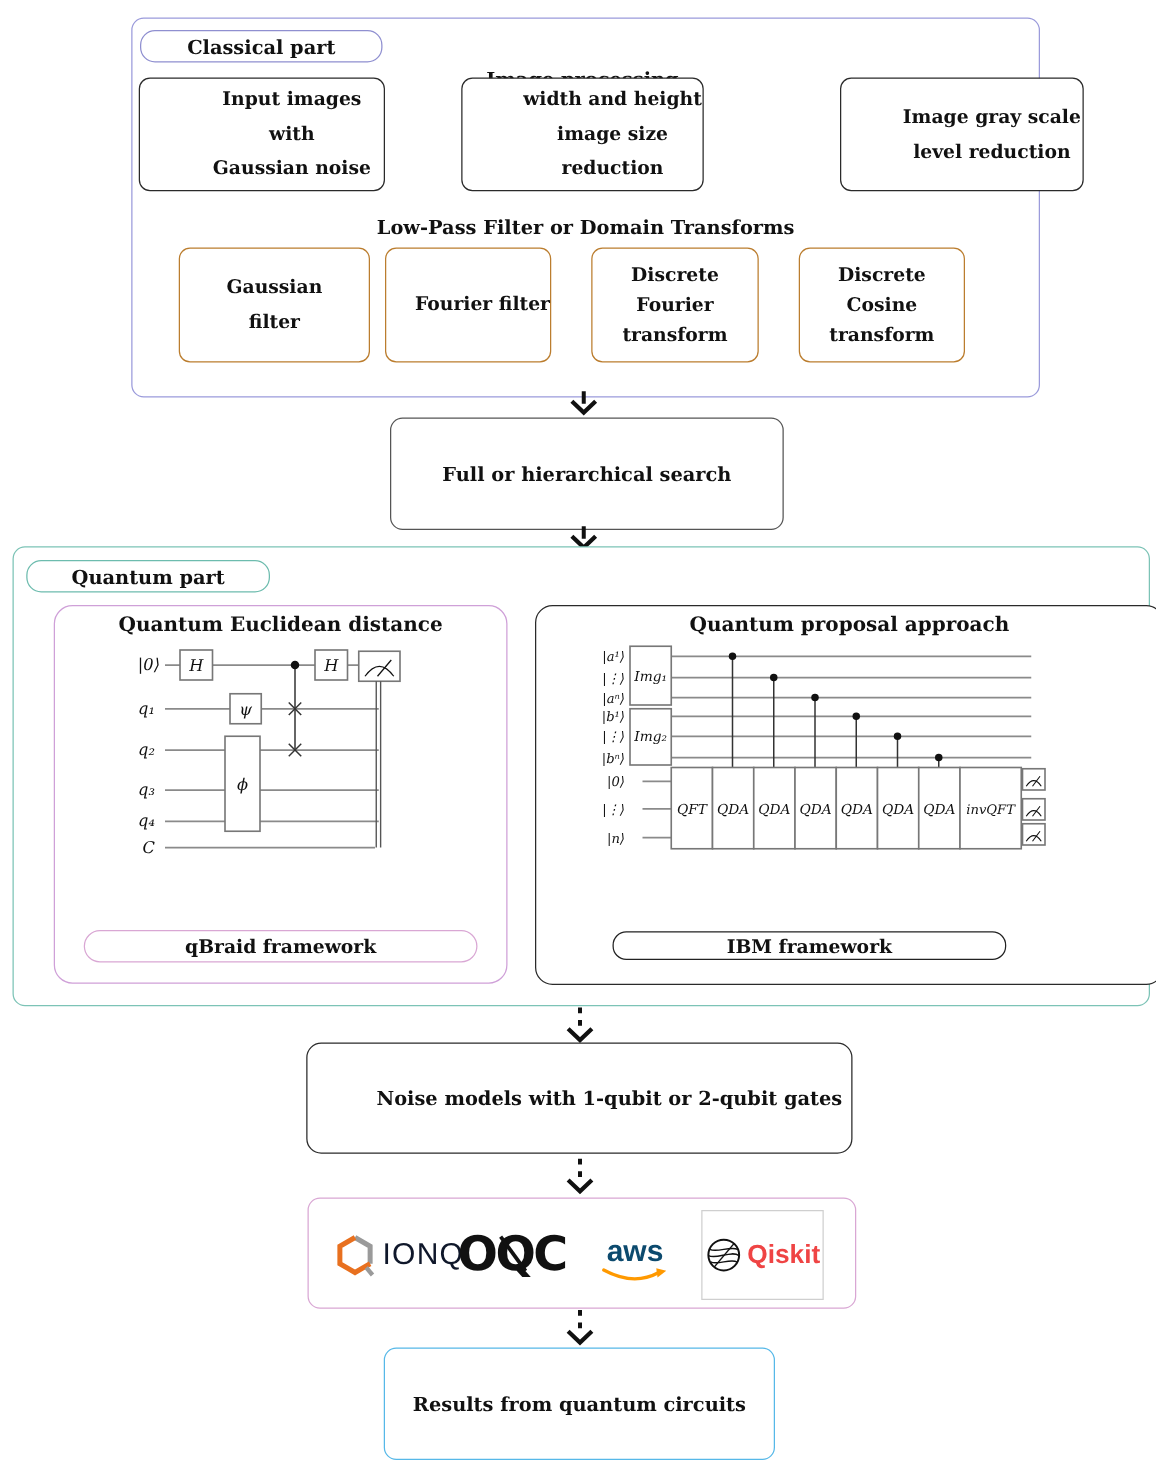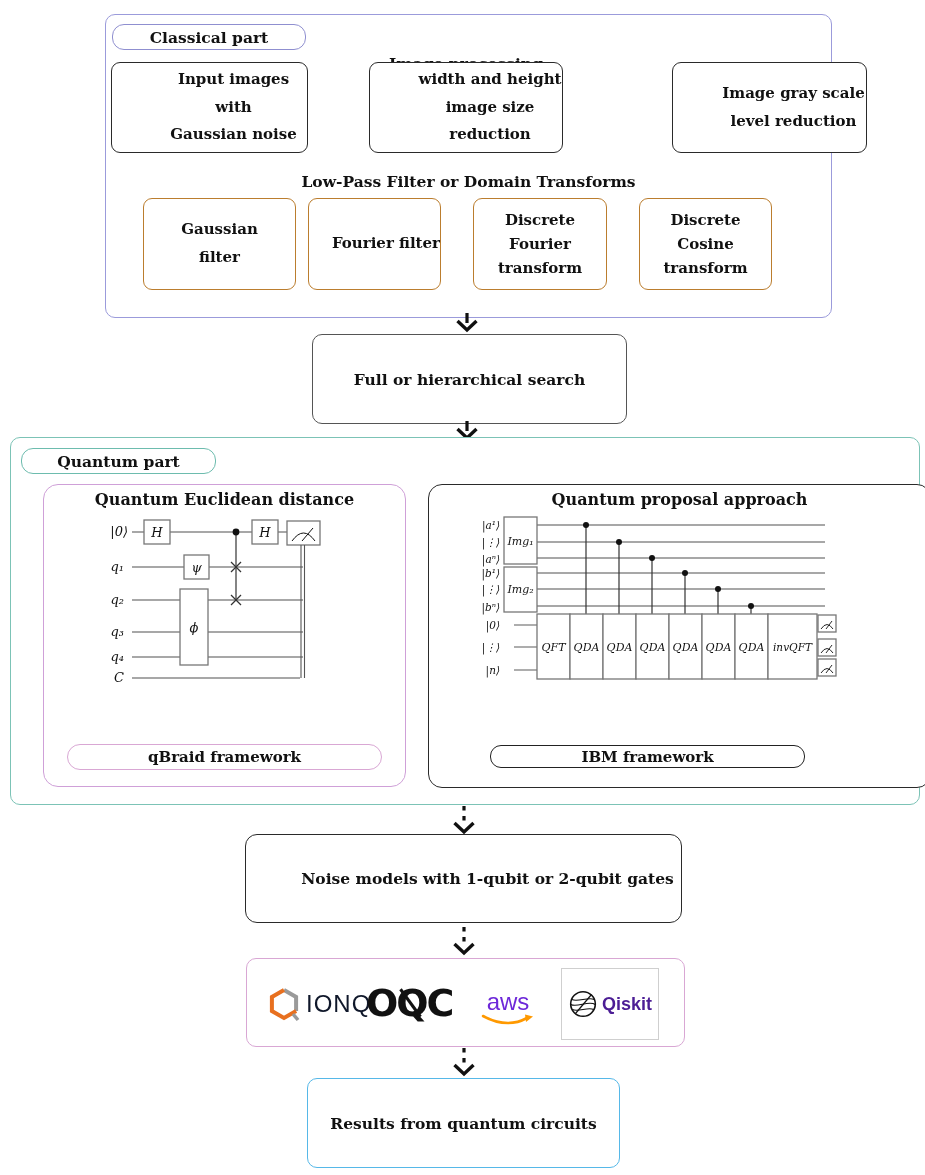--- a/index.html
+++ b/index.html
@@ -34,25 +34,25 @@
   .small-label{font-size:10.5px;}
   .ctrl{stroke:#333;stroke-width:1.2;}
   
   .logo-row{position:absolute;left:246px;top:958px;width:437px;height:87px;}
   .ionq-text{font-family:"Liberation Sans",sans-serif;font-weight:normal;font-size:24px;
              color:#0f172a;letter-spacing:1px;}
   .oqc-text{font-family:"DejaVu Sans",sans-serif;font-weight:bold;font-size:38px;
             letter-spacing:-2px;color:#111;position:relative;line-height:1;}
   .oqc-slash{position:absolute;left:43px;top:2px;width:3px;height:34px;background:#111;
              transform:rotate(-36deg);}
-  .aws-text{font-family:"Liberation Sans",sans-serif;font-weight:normal;font-size:24px;
-            color:#6d28d9;line-height:0.9;}
+  .aws-text{font-family:"Liberation Sans",sans-serif;font-weight:bold;font-size:24px;
+            color:#0c4a6e;line-height:0.9;}
   .qiskit-box{position:absolute;left:314px;top:9px;width:96px;height:70px;background:#fff;
               border:1px solid #cfcfcf;display:flex;align-items:center;justify-content:center;gap:4px;}
-  .qiskit-text{font-family:"Liberation Sans",sans-serif;font-weight:bold;font-size:18px;color:#4c1d95;}
+  .qiskit-text{font-family:"Liberation Sans",sans-serif;font-weight:bold;font-size:21px;color:#ef4444;}
 </style>
 </head>
 <body>
 
 <div id="canvas">
 
   <div class="abs b-lav" style="left:105px;top:14px;width:725px;height:302px;background:#fff;">
     <div class="box b-lav2" style="left:6px;top:9px;width:194px;height:26px;">
       <span style="font-size:15.5px;">Classical part</span>
     </div>

